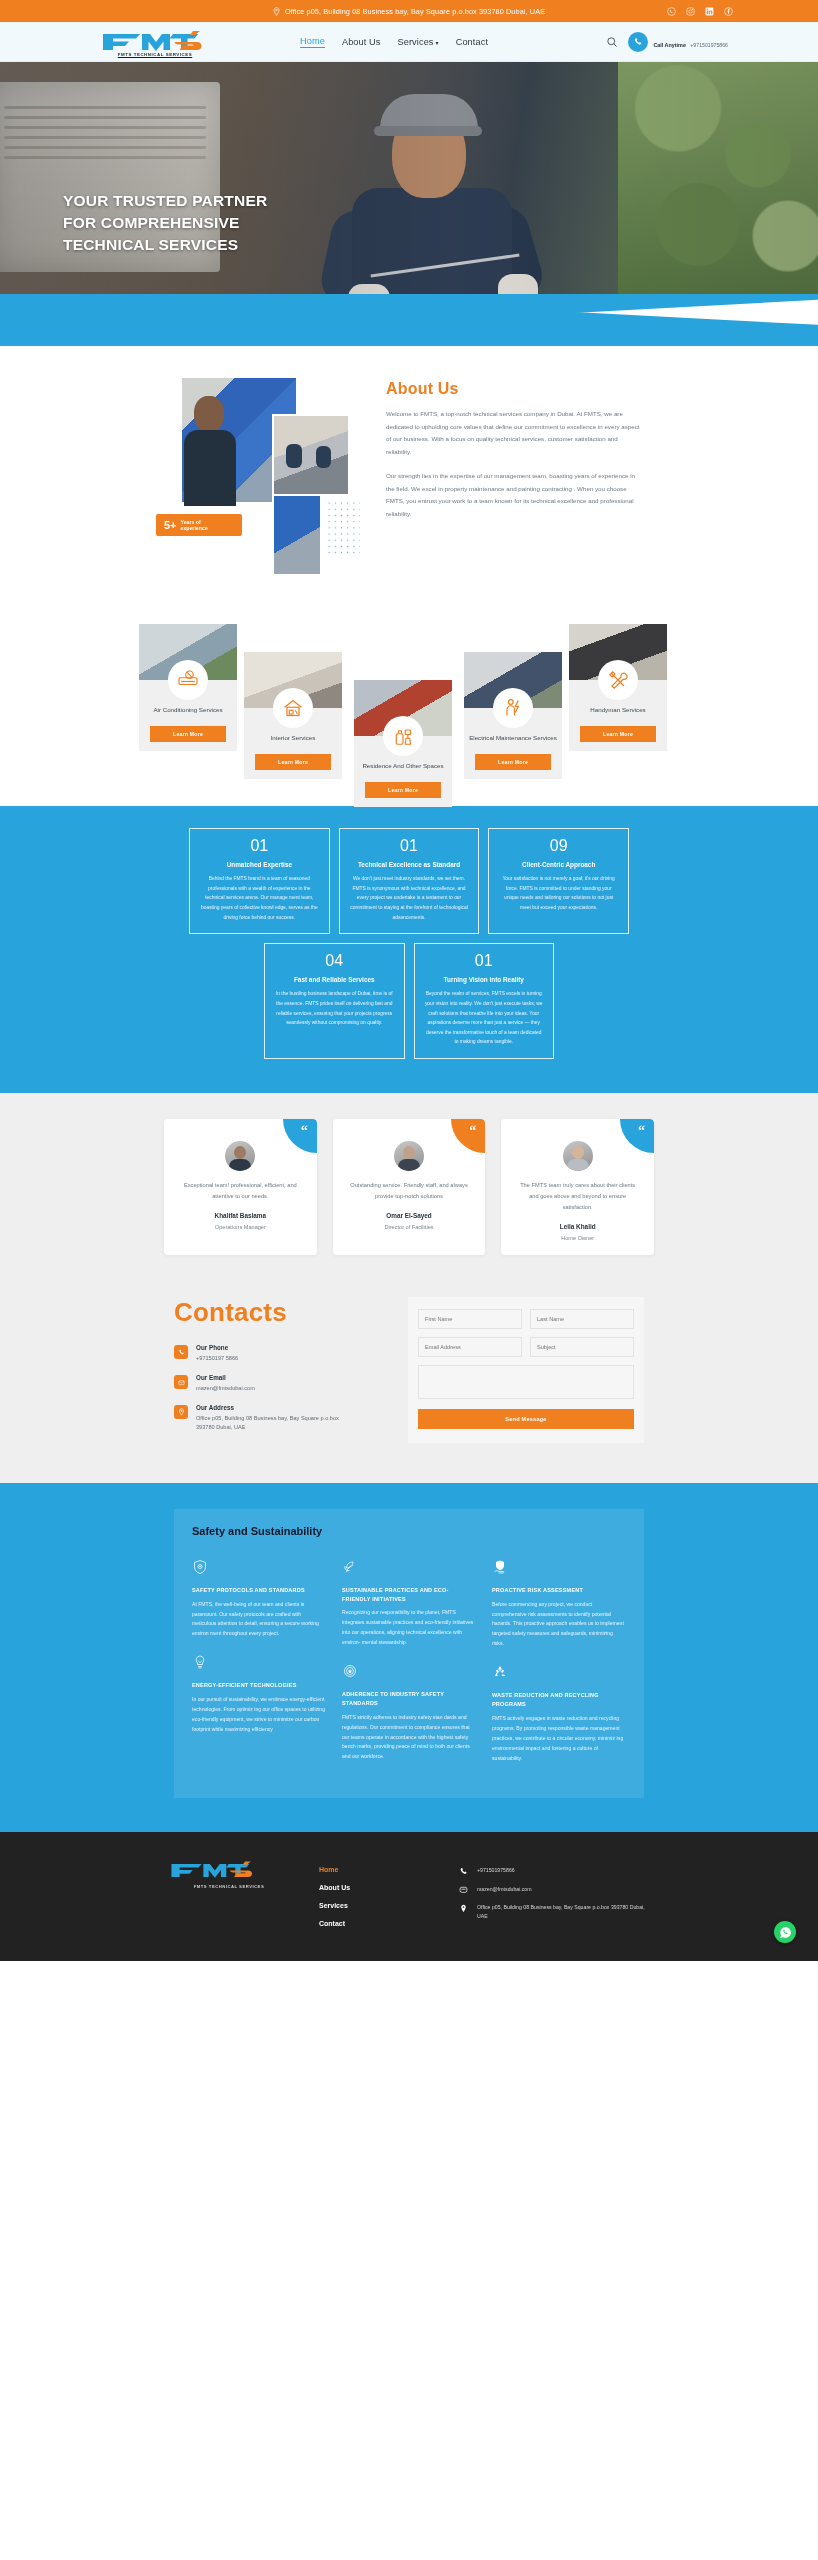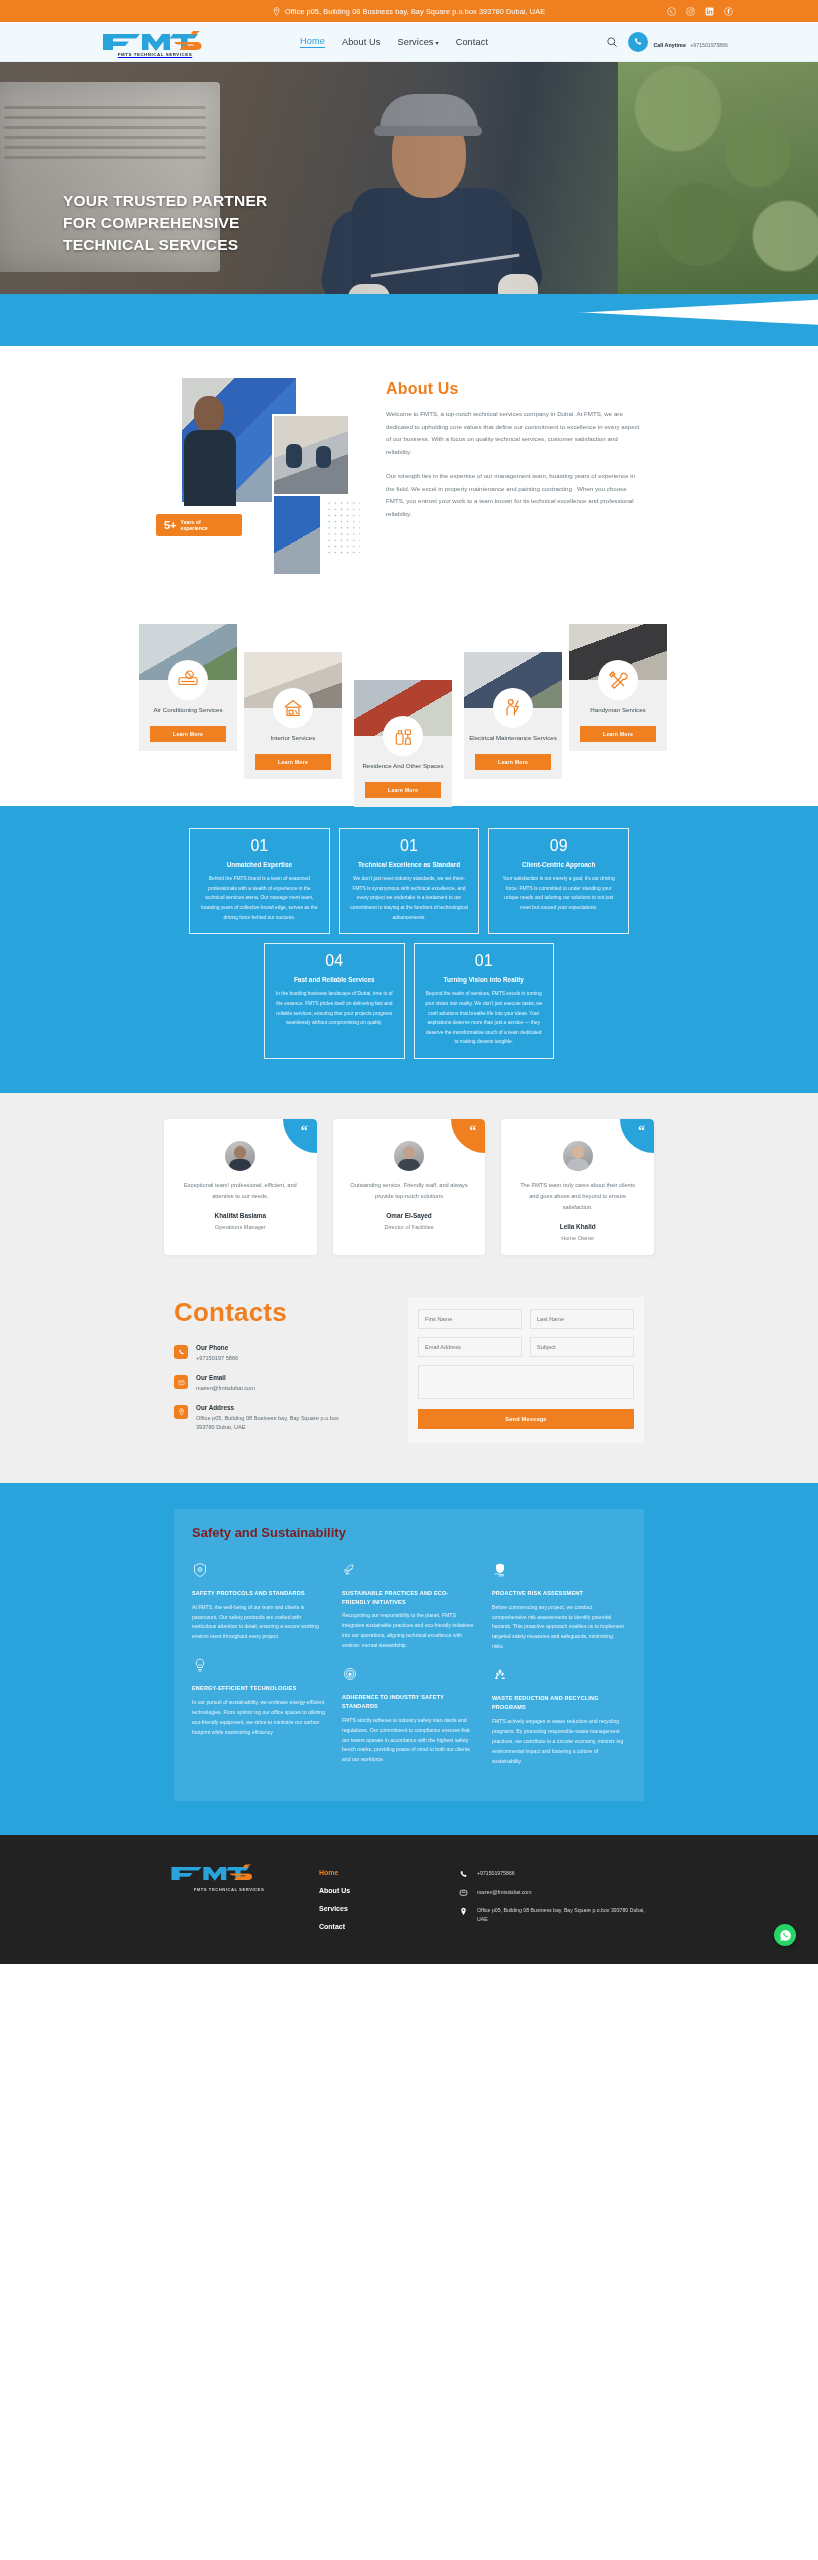--- a/index.html
+++ b/index.html
@@ -232,21 +232,21 @@
     font-family:"Liberation Sans", sans-serif; font-size:5.6px; color:#9aa3a9;
     padding: 6px 6px; outline:none;
   }
   .c-form textarea { height: 34px; resize:none; margin-bottom: 8px; display:block; }
   .send-btn { width:100%; background:#ef7f1f; color:#fff; border:none; cursor:pointer;
               font-size:5.6px; font-weight:700; padding: 7px 0; letter-spacing:.2px; }
 
   
   .safety-wrap { background:#29a3dc; padding: 26px 0 34px; }
   .safety-box { width: 470px; margin: 0 auto; background:rgba(255,255,255,.10); padding: 16px 18px 20px; }
-  .safety-box h2 { color:#7f1d1d; font-size:13px; font-weight:800; margin-bottom: 22px; }
+  .safety-box h2 { color:#0f172a; font-size:11px; font-weight:800; margin-bottom: 22px; }
   .safe-grid { display:flex; gap: 16px; }
   .safe-col { flex:1; }
   .safe-item { margin-bottom: 15px; }
   .safe-ico { width: 16px; height: 16px; margin-bottom: 7px; }
   .safe-h { font-size: 5.5px; font-weight: 800; color:#fff; line-height:1.6; margin-bottom: 5px; letter-spacing:.2px; }
   .safe-p { font-size: 5.1px; color:#eaf6fe; line-height: 1.95; }
 
   
   .footer { background:#222222; padding: 26px 0 34px; position:relative; }
   .footer-inner { width: 480px; margin: 0 auto; display:flex; gap: 30px; }

